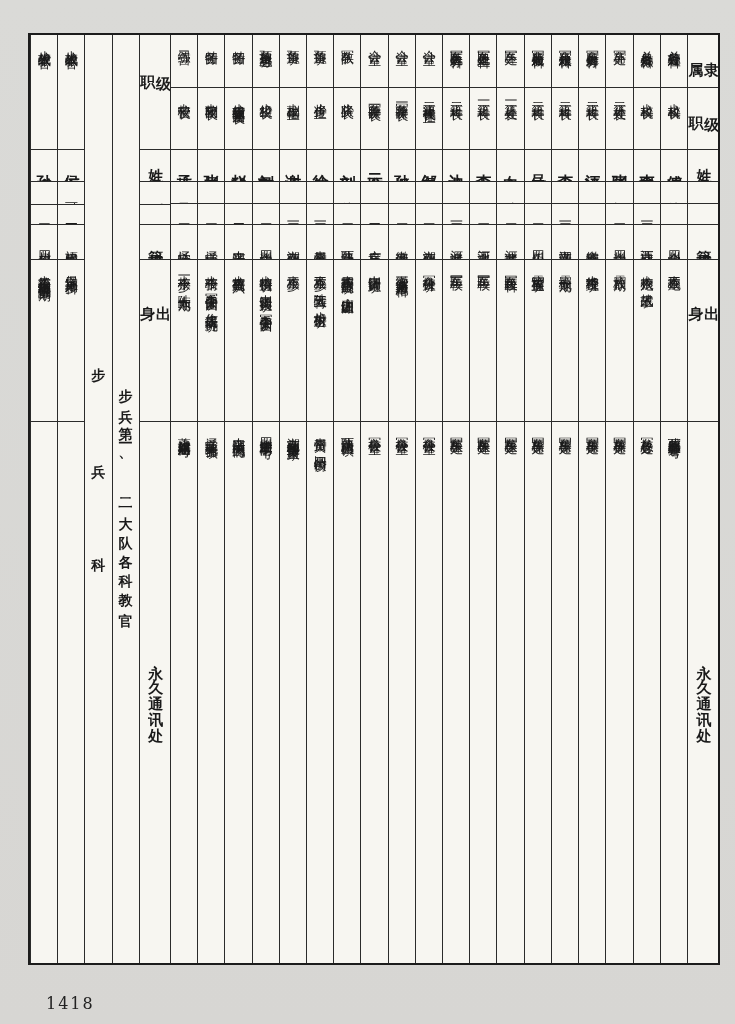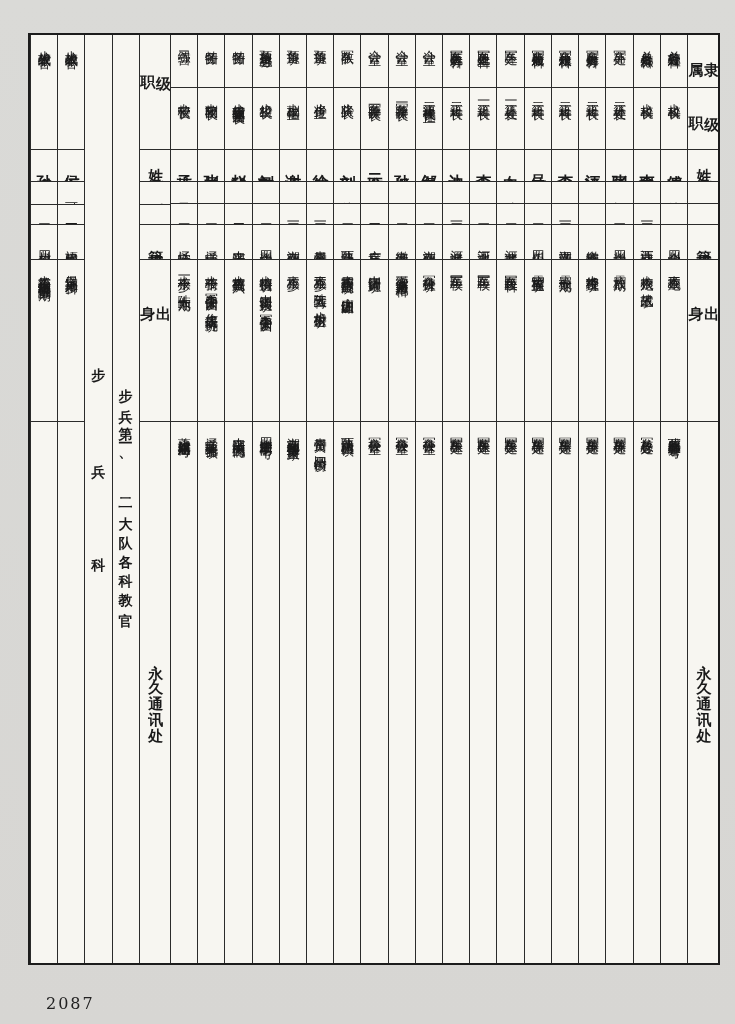--- a/index.html
+++ b/index.html
@@ -655,13 +655,13 @@
       </div>
       <div class="cell top" style="height: 305px;">
         <span>本校第十二期炮科战研班第三期</span>
       </div>
       <div class="cell top" style="flex: 1 1 auto;">
         <span></span>
       </div>
     </div>
   </div>
 
-<div class="pageno">2087</div>
+<div class="pageno">1418</div>
 
 </body></html>

